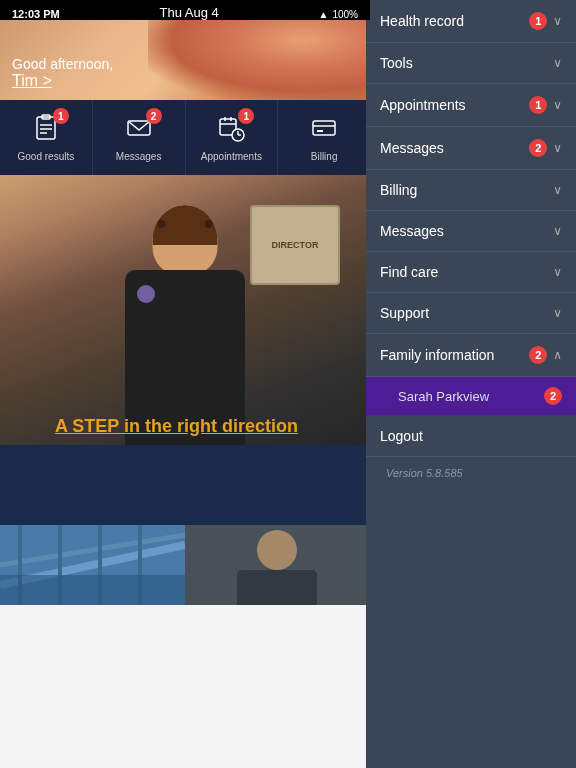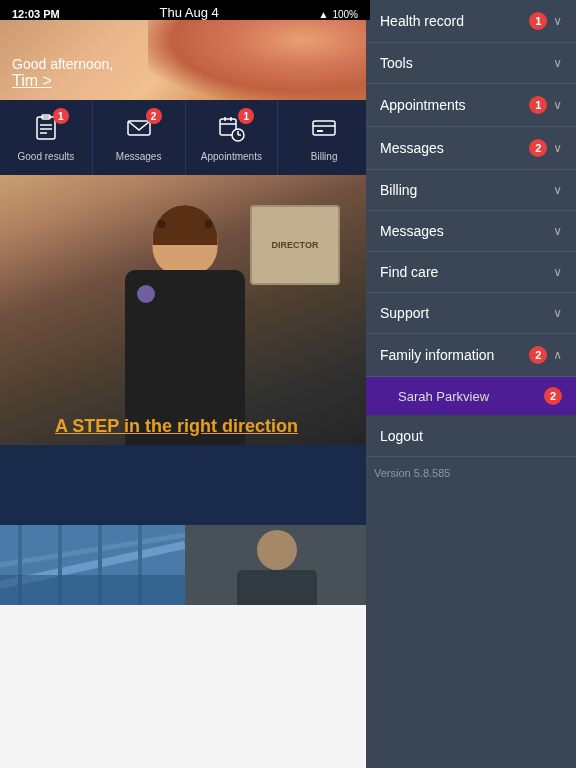--- a/index.html
+++ b/index.html
@@ -99,21 +99,21 @@
       background: #e84040; color: #fff; border-radius: 50%;
       width: 18px; height: 18px; font-size: 11px;
       display: flex; align-items: center; justify-content: center; font-weight: 700;
     }
     .sidebar-arrow { color: #aaa; font-size: 12px; }
     .sidebar-sub-item {
       display: flex; align-items: center; justify-content: space-between;
       padding: 10px 14px 10px 32px; background: #4c1d95; cursor: pointer;
       color: #ddd; border-bottom: 1px solid #3a4050;
     }
-    .version-text { color: #8a9aaa; font-size: 11px; padding: 10px 8px; }
+    .version-text { color: #8a9aaa; font-size: 11px; padding: 10px 20px; font-style: italic; }
   </style>
 </head>
 <body>
 
 <div class="main-content">
 
   <div class="status-bar">
     <span class="status-bar-time">12:03 PM</span>
     <span style="color:#fff;font-size:13px;">Thu Aug 4</span>
     <div class="status-bar-icons">

